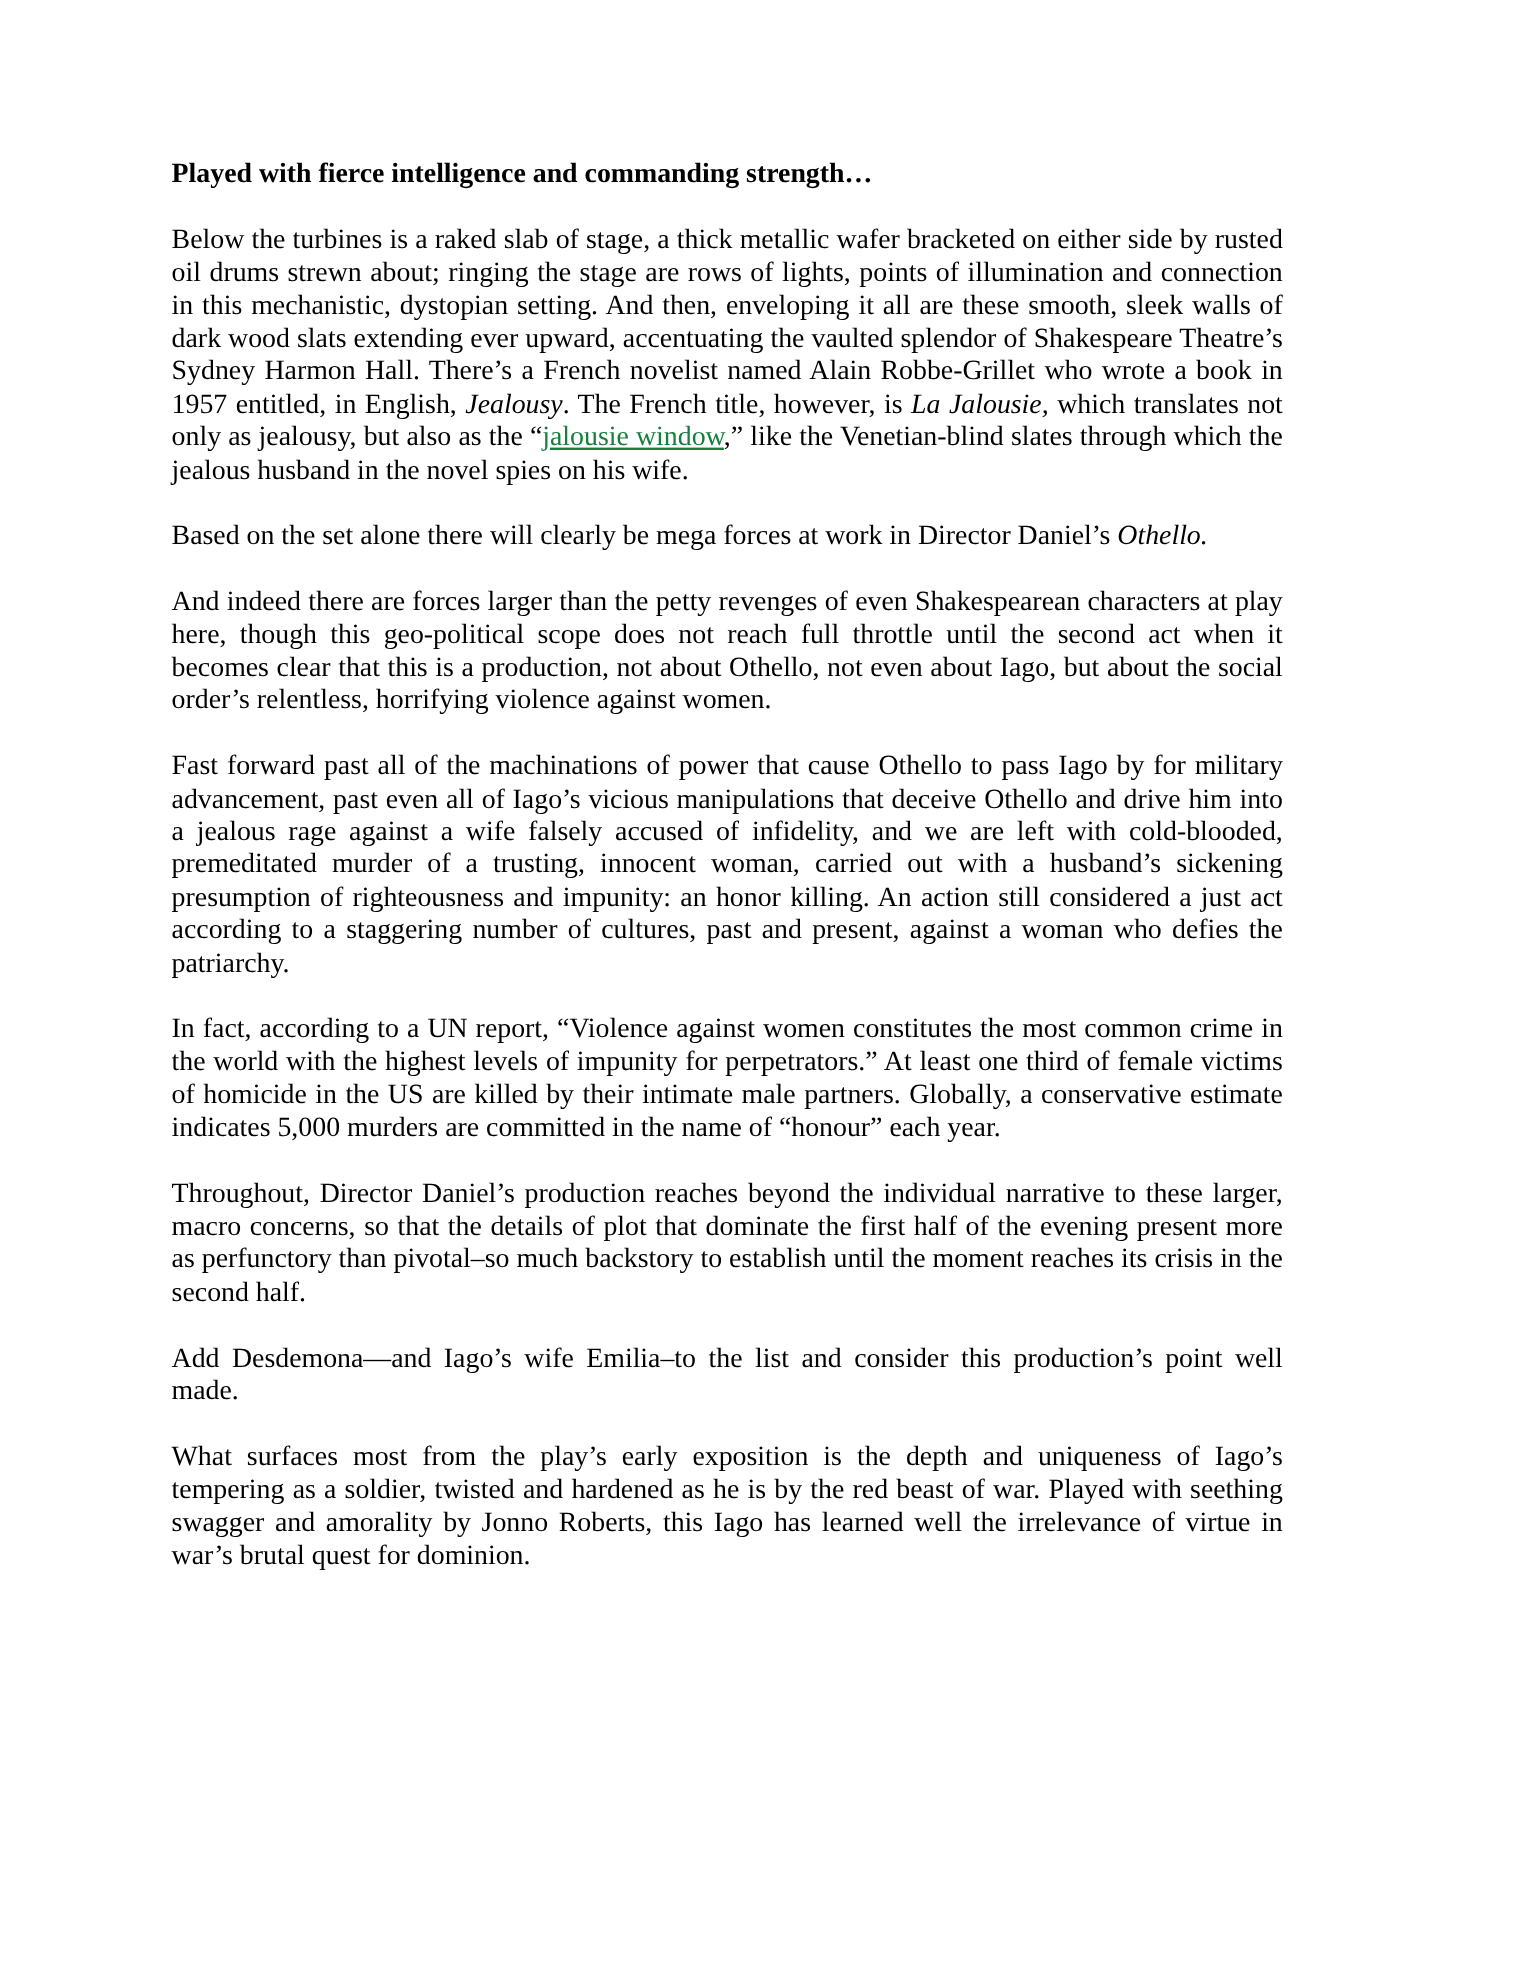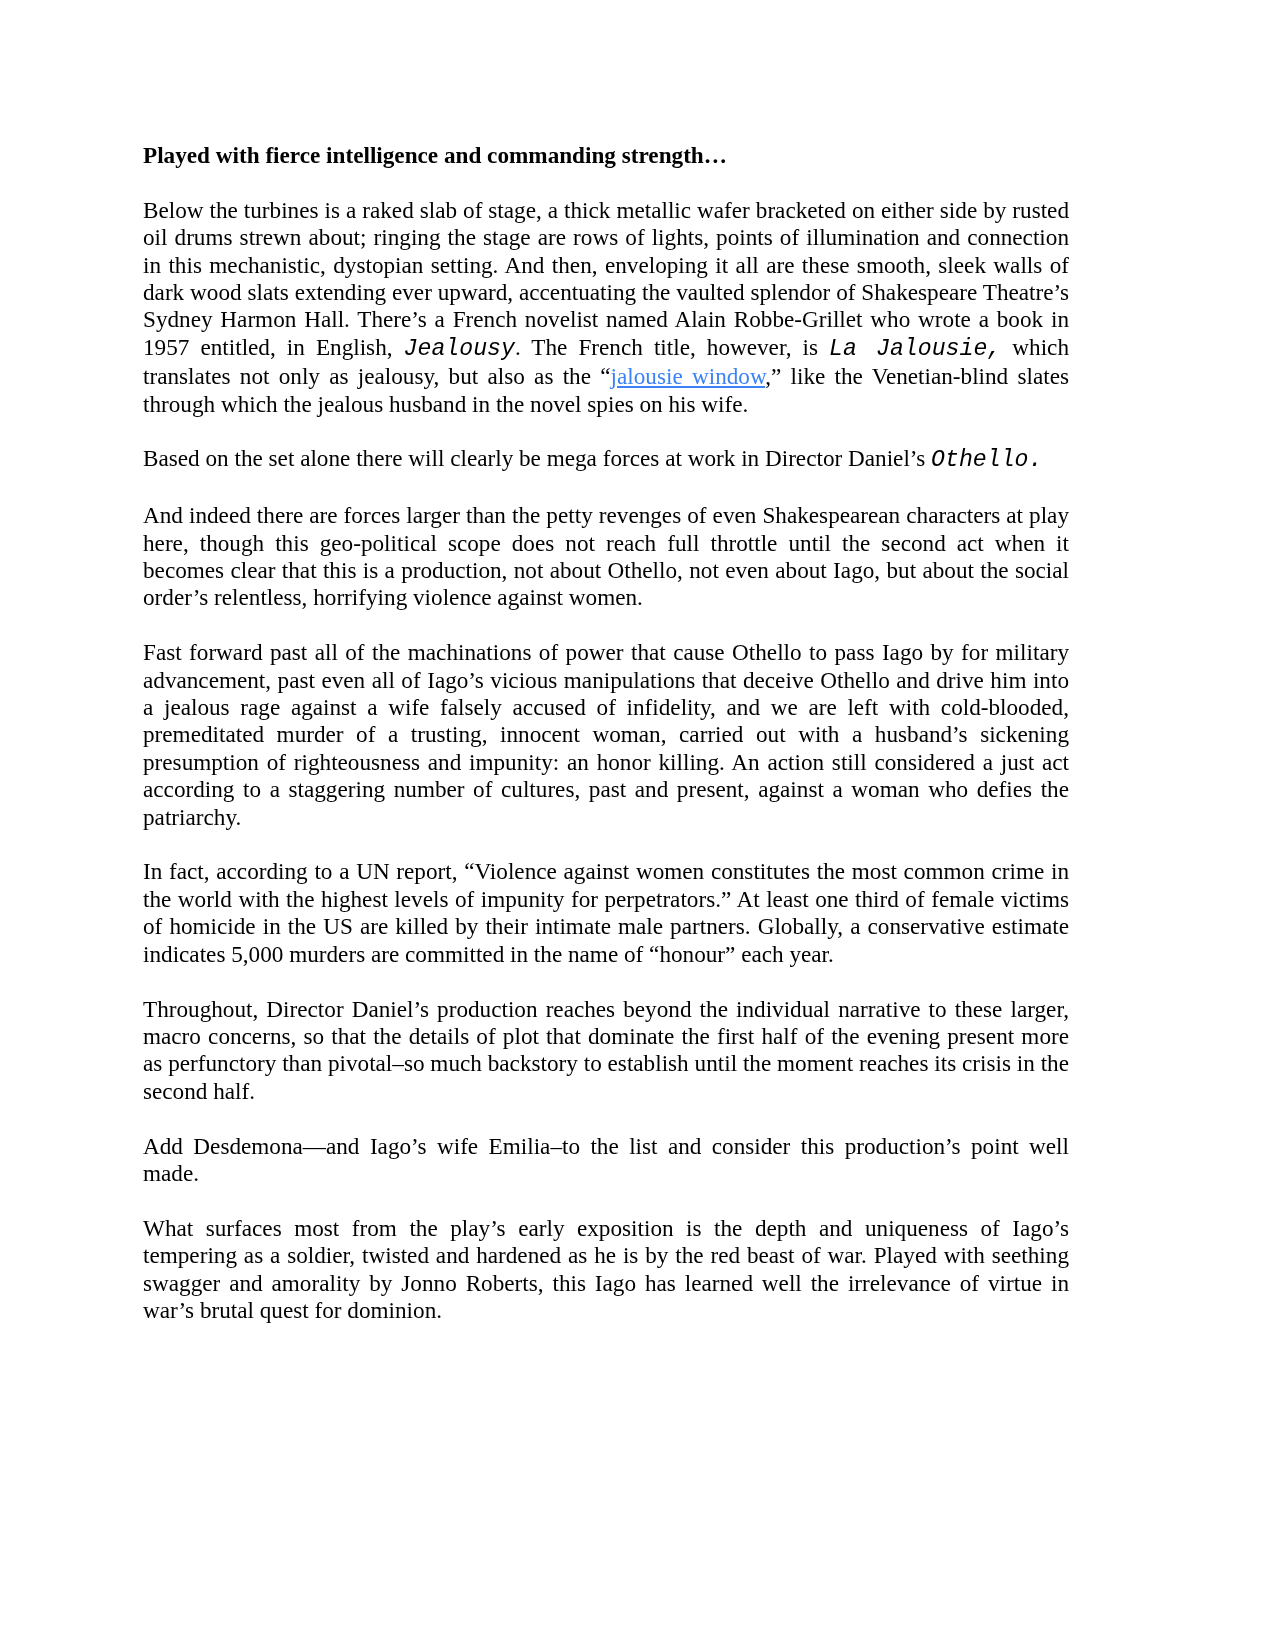--- a/index.html
+++ b/index.html
@@ -9,42 +9,41 @@
     }
     body {
       width: 1275px;
       height: 1650px;
       position: relative;
       overflow: hidden;
     }
     .page {
       position: absolute;
       left: 143px;
-      top: 142px;
+      top: 132px;
       width: 926px;
       font-family: "Liberation Serif", "DejaVu Serif", serif;
       font-size: 23.2px;
       line-height: 27.4px;
       color: #000000;
     }
     .heading {
       font-weight: bold;
       margin: 0 0 27.4px 0;
       text-align: left;
     }
     .para {
       margin: 0 0 27.4px 0;
       text-align: justify;
     }
     .para em, .heading em {
       font-style: italic;
-      font-family: Liberation Mono, monospace;
     }
     a.doc-link {
-      color: #3b82f6;
+      color: #15803d;
       text-decoration: underline;
     }
   </style>
 </head>
 <body>
 
 <div class="page">
   <p class="heading">Played with fierce intelligence and commanding strength…</p>
 
   <p class="para"><span>Below the turbines is a raked slab of stage, a thick metallic wafer bracketed on either side by rusted oil drums strewn about; ringing the stage are rows of lights, points of illumination and connection in this mechanistic, dystopian setting. And then, enveloping it all are these smooth, sleek walls of dark wood slats extending ever upward, accentuating the vaulted splendor of Shakespeare Theatre’s Sydney Harmon Hall. There’s a French novelist named Alain Robbe-Grillet who wrote a book in 1957 entitled, in English, </span><em>Jealousy</em><span>. The French title, however, is </span><em>La Jalousie,</em><span> which translates not only as jealousy, but also as the “</span><a class="doc-link">jalousie window</a><span>,” like the Venetian-blind slates through which the jealous husband in the novel spies on his wife.</span></p>

